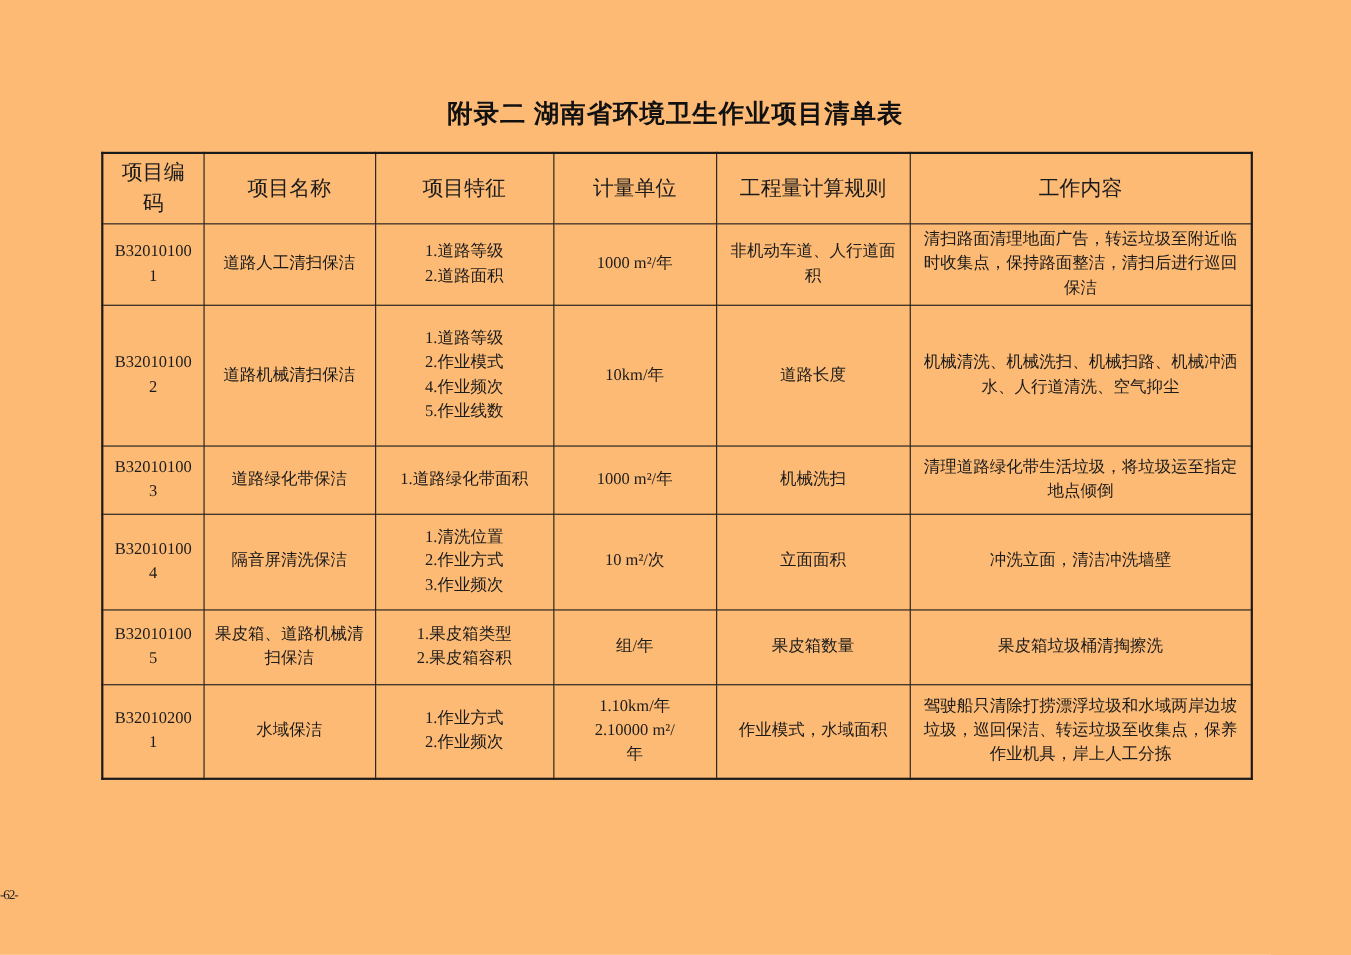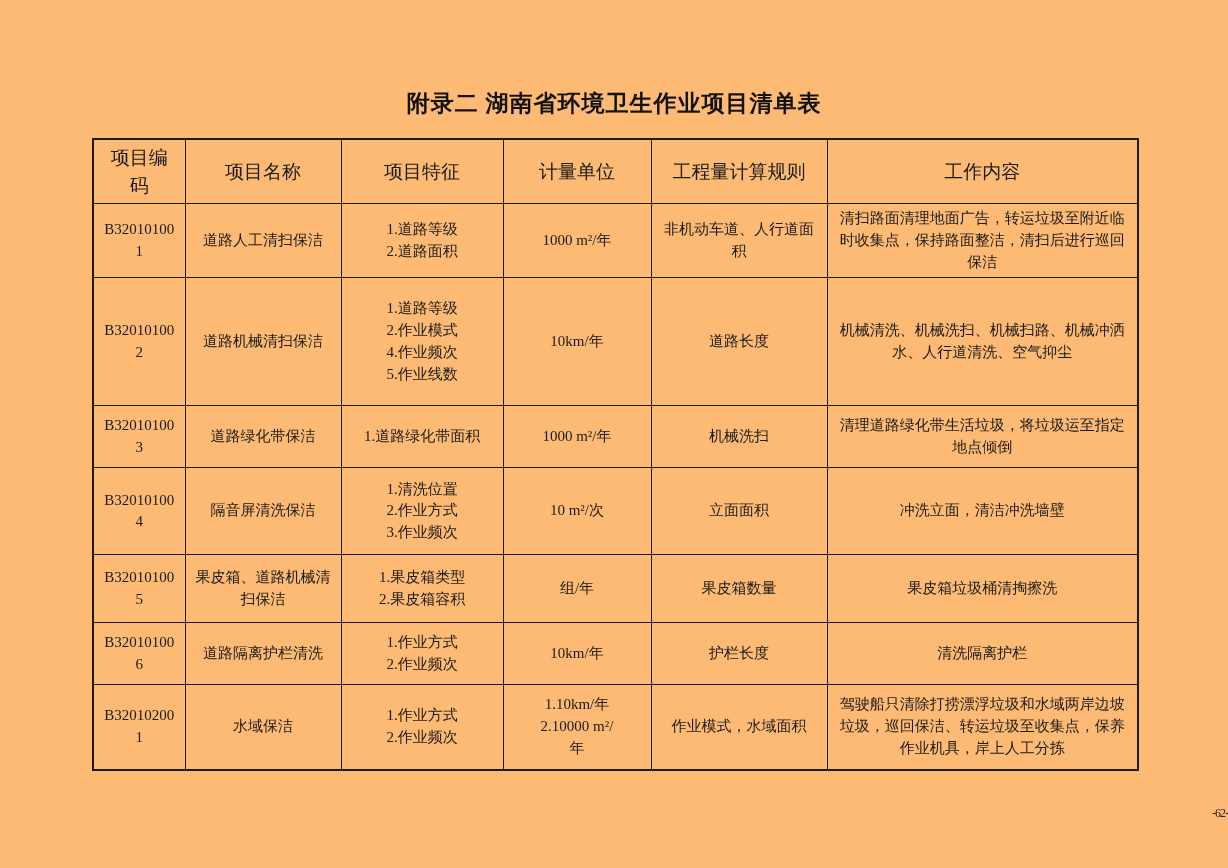--- a/index.html
+++ b/index.html
@@ -56,21 +56,21 @@
   td.c-feat .list {
     display: inline-block;
     text-align: left;
     white-space: pre-line;
   }
   td.c-unit { white-space: pre-line; }
 
   .page-footer {
     position: absolute;
     top: 806px; left: 0; right: 0;
-    text-align: right;
+    text-align: left;
     font-size: 12px;
     letter-spacing: -1px;
     color: #222;
   }
 </style>
 </head>
 <body>
 
 <div class="page">
 
@@ -136,29 +136,20 @@
       </tr>
       <tr class="rh5">
         <td>B320101005</td>
         <td>果皮箱、道路机械清扫保洁</td>
         <td class="c-feat"><span class="list">1.果皮箱类型
 2.果皮箱容积</span></td>
         <td class="c-unit">组/年</td>
         <td>果皮箱数量</td>
         <td>果皮箱垃圾桶清掏擦洗</td>
       </tr>
-      <tr class="rh6">
-        <td>B320101006</td>
-        <td>道路隔离护栏清洗</td>
-        <td class="c-feat"><span class="list">1.作业方式
-2.作业频次</span></td>
-        <td class="c-unit">10km/年</td>
-        <td>护栏长度</td>
-        <td>清洗隔离护栏</td>
-      </tr>
       <tr class="rh7">
         <td>B320102001</td>
         <td>水域保洁</td>
         <td class="c-feat"><span class="list">1.作业方式
 2.作业频次</span></td>
         <td class="c-unit">1.10km/年
 2.10000 m²/
 年</td>
         <td>作业模式，水域面积</td>
         <td>驾驶船只清除打捞漂浮垃圾和水域两岸边坡垃圾，巡回保洁、转运垃圾至收集点，保养作业机具，岸上人工分拣</td>

